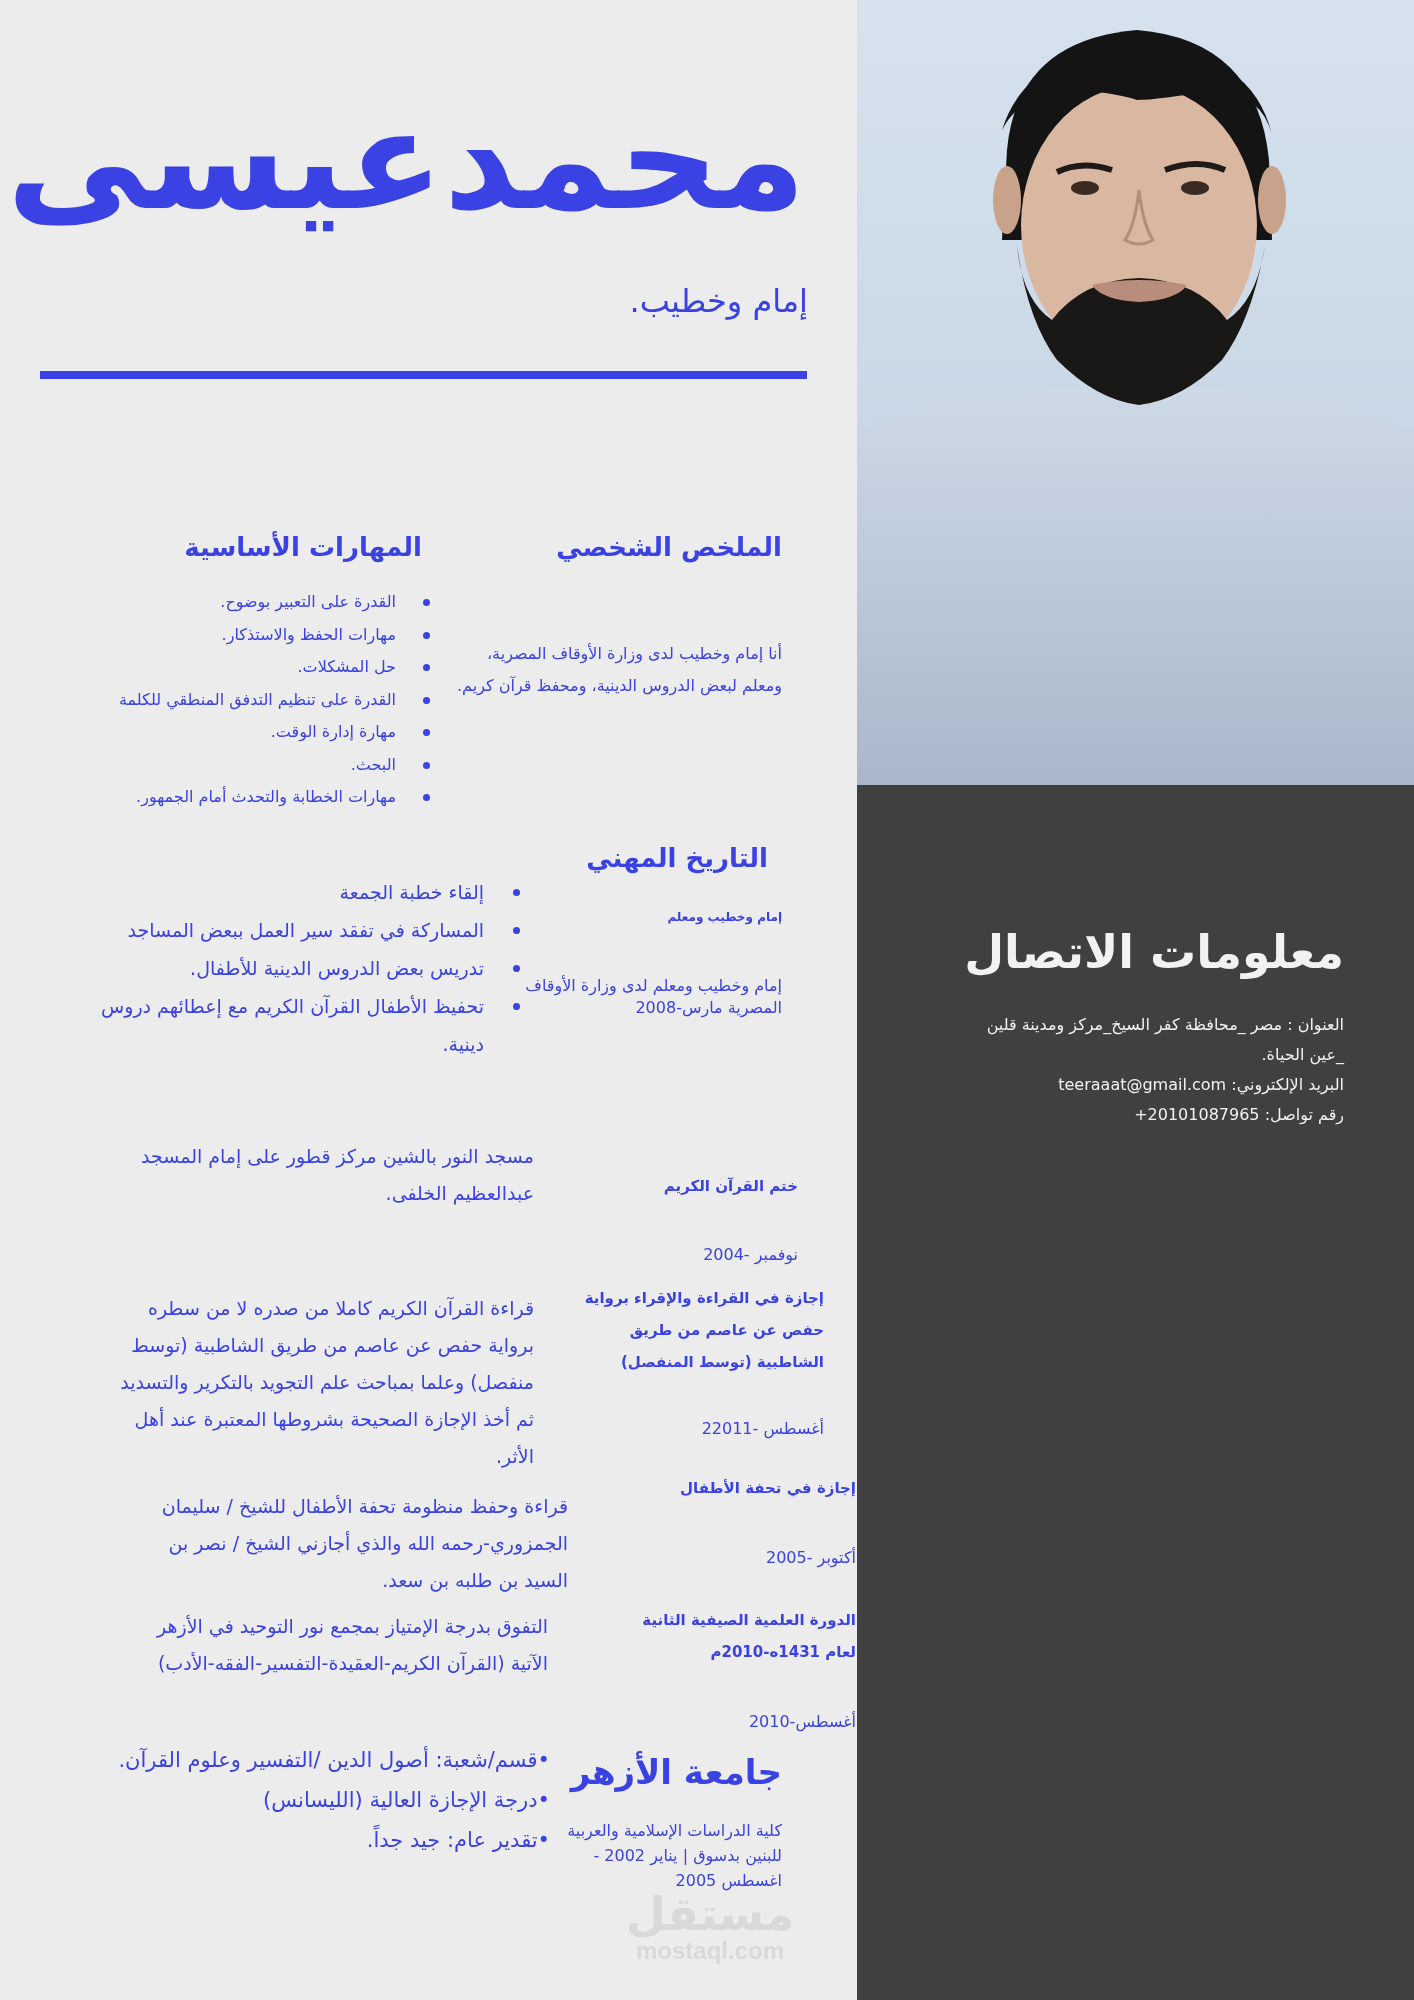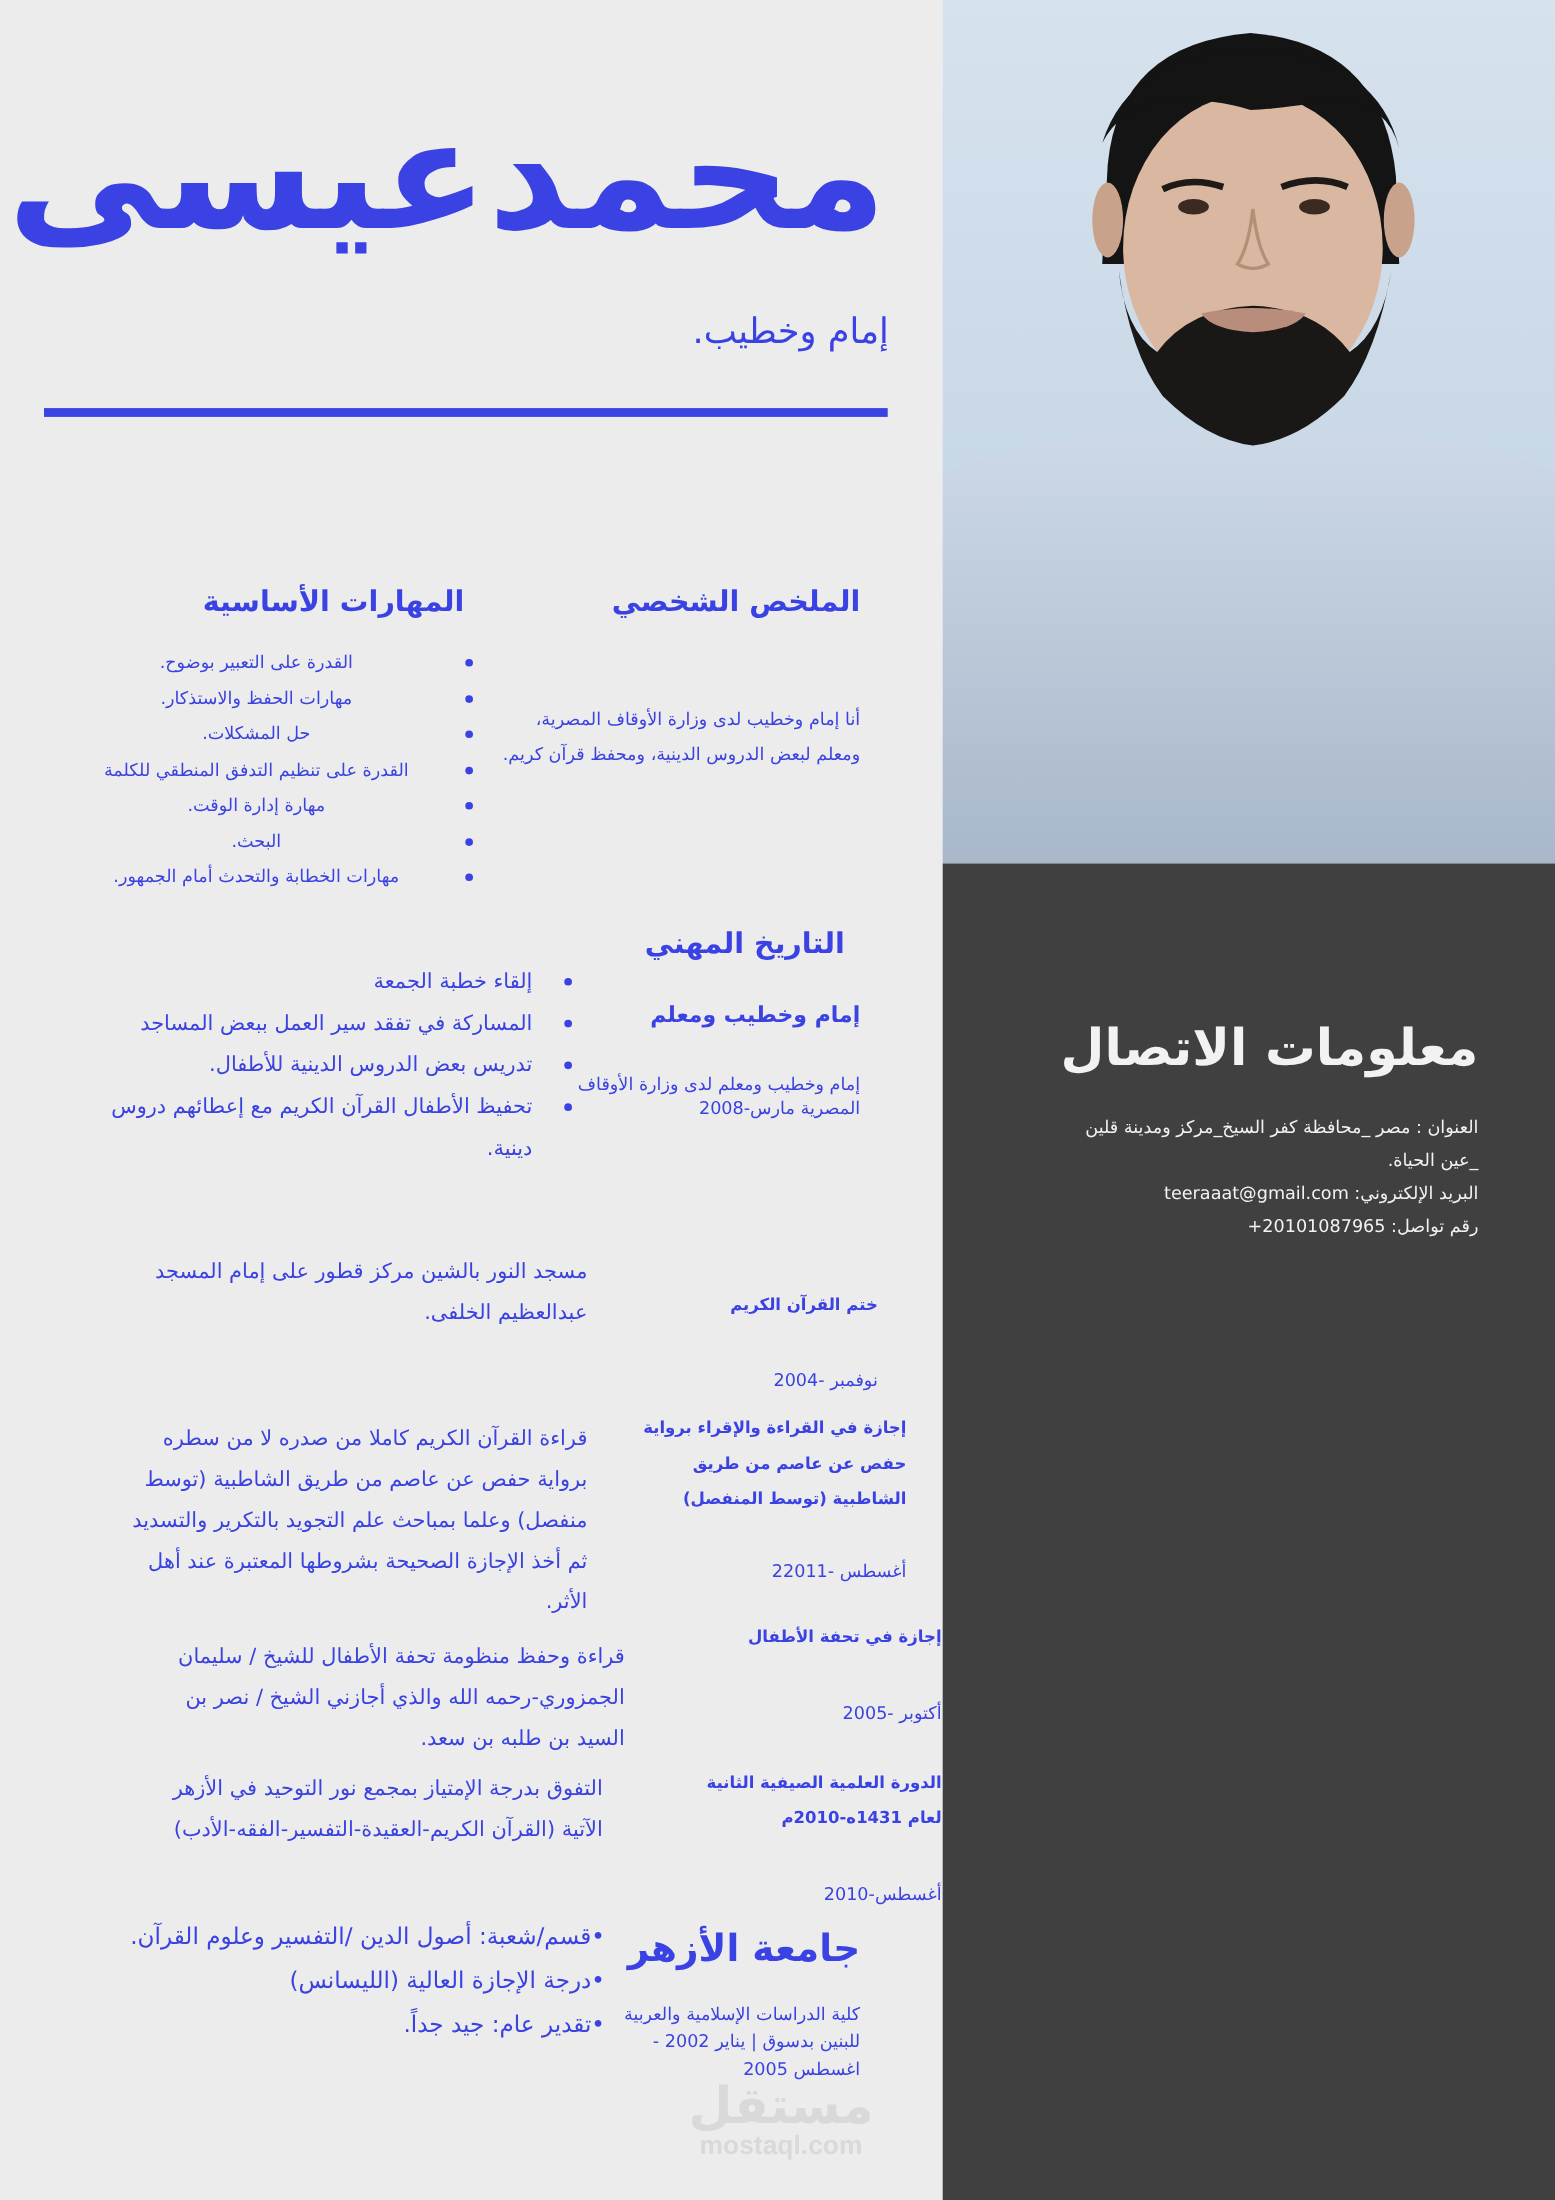--- a/index.html
+++ b/index.html
@@ -58,31 +58,31 @@
     .summary-title { position: absolute; right: 632px; top: 532px; font-size: 26px; }
     .summary-text {
       position: absolute; right: 632px; top: 638px; width: 330px;
       font-size: 16px; line-height: 32px;
     }
 
     
     .skills-title { position: absolute; right: 992px; top: 532px; font-size: 26px; }
     .skills-list {
       position: absolute; right: 984px; top: 586px; width: 360px;
-      font-size: 16px; line-height: 32.5px; list-style: none; text-align: center;
+      font-size: 16px; line-height: 32.5px; list-style: none;
     }
     .skills-list li { position: relative; padding-right: 34px; white-space: nowrap; }
     .skills-list li::before {
       content: ""; position: absolute; right: 0; top: 13px;
       width: 7px; height: 7px; border-radius: 50%; background: #3a42e3;
     }
 
     
     .career-title { position: absolute; right: 646px; top: 843px; font-size: 26px; }
-    .career-role { position: absolute; right: 632px; top: 910px; font-size: 20px; }
+    .career-role { position: absolute; right: 632px; top: 910px; font-size: 12px; }
     .career-desc {
       position: absolute; right: 632px; top: 975px; width: 260px;
       font-size: 16px; line-height: 22px;
     }
     .career-list {
       position: absolute; right: 894px; top: 873px; width: 420px;
       font-size: 19px; line-height: 38px; list-style: none;
     }
     .career-list li { position: relative; padding-right: 36px; }
     .career-list li::before {

